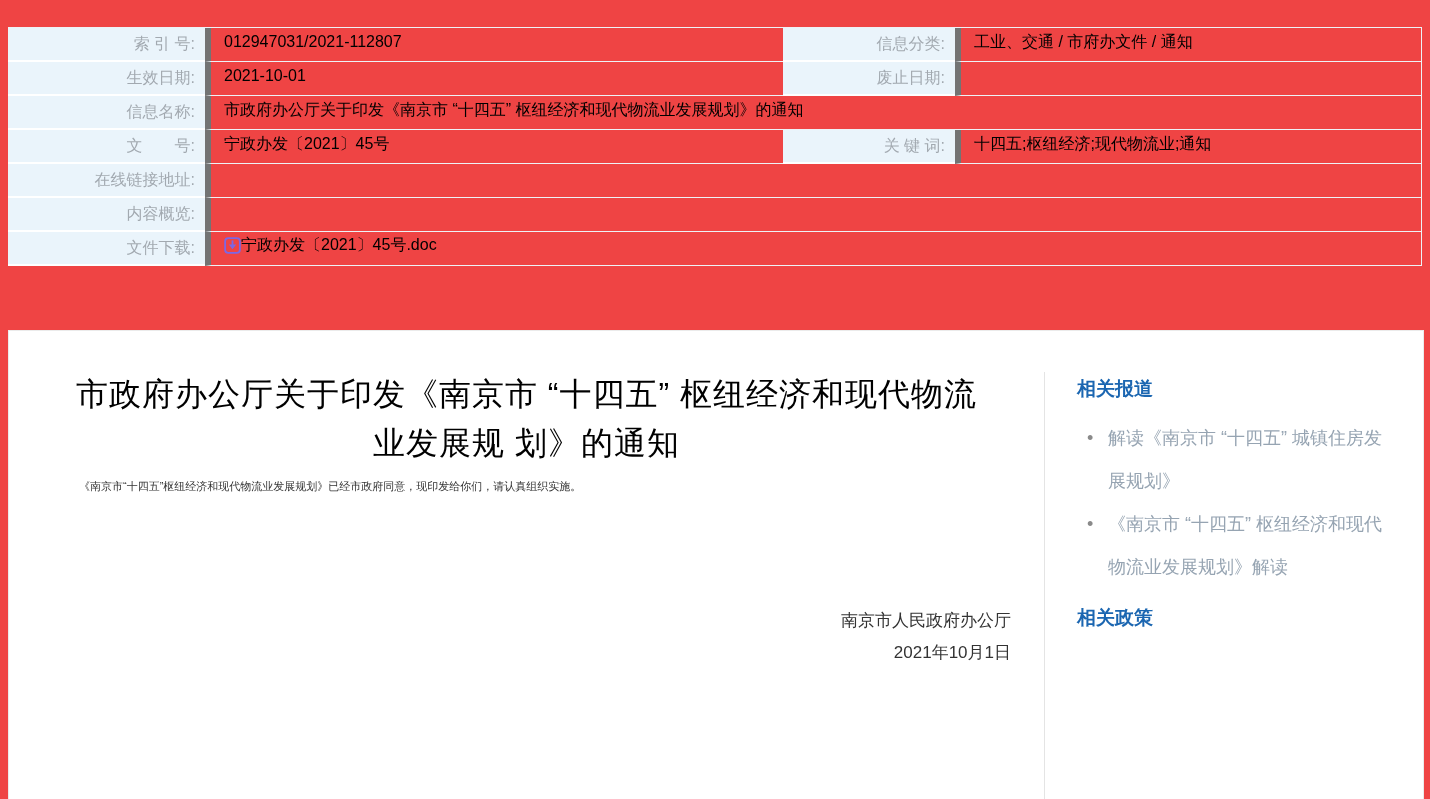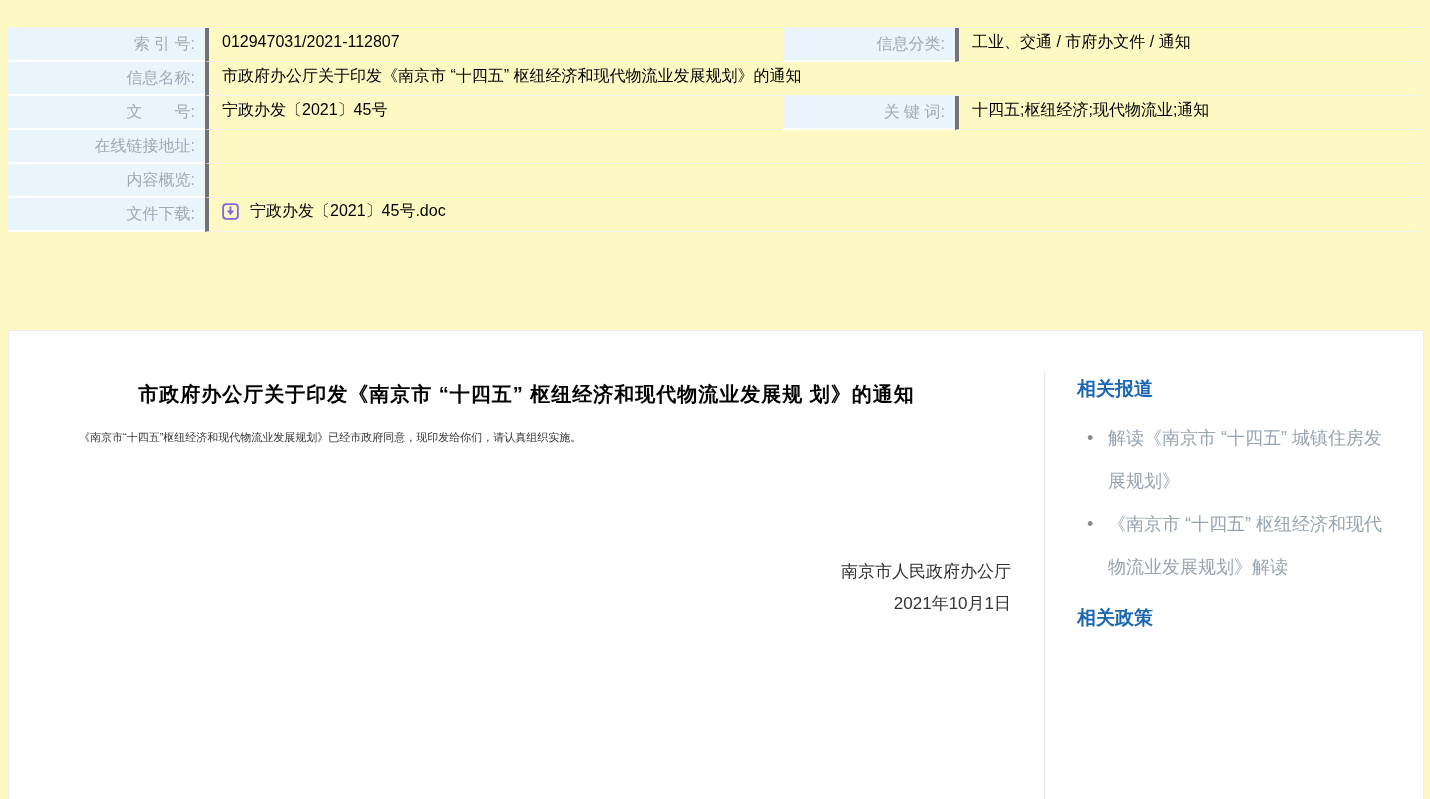--- a/index.html
+++ b/index.html
@@ -1,46 +1,46 @@
 <!DOCTYPE html>
 <html><head>
 <meta charset="utf-8">
 <style>
   * { box-sizing: border-box; }
   html, body { margin: 0; padding: 0; background: #fff; }
   body { font-family: "Liberation Sans", sans-serif; }
-  .page { position: relative; width: 1430px; height: 799px; background: #fef9c3; overflow: hidden; }
+  .page { position: relative; width: 1430px; height: 799px; background: #ef4444; overflow: hidden; }
 
   
   .meta-table {
     position: absolute; left: 8px; top: 27px; width: 1414px;
     border-collapse: separate; border-spacing: 0; table-layout: fixed;
     border-top: 1px solid #eef2f6;
   }
   .meta-table td { height: 34px; font-size: 16px; vertical-align: middle; overflow: hidden; white-space: nowrap; }
   td.lbl {
     background: #eaf4fb; color: #a2a9b0; text-align: right;
     padding: 0 10px 0 0; border-bottom: 2px solid #ffffff;
   }
   td.val {
     color: #000; padding: 0 8px 5px 13px;
-    border-bottom: 1px solid #eef2f6; border-left: 4px solid #737373;
+    border-bottom: 1px solid #eef2f6; border-left: 6px solid #737373;
   }
   td.val.last { border-right: 1px solid #eef2f6; }
-  .file-link { display: inline-flex; align-items: center; gap: 11px; color: #000; text-decoration: none; cursor: pointer; justify-content: space-between; }
+  .file-link { display: inline-flex; align-items: center; color: #000; text-decoration: none; cursor: pointer; justify-content: space-between; }
   .file-link svg { display: block; }
 
   
   .content {
     position: absolute; left: 8px; top: 330px; width: 1416px; height: 469px;
     border: 1px solid #ebebeb; border-bottom: none; display: flex; background: #fff;
   }
   .main { width: 1035px; flex: none; }
   .article-title {
-    margin: 39px 56px 0; font-size: 20px; font-weight: bold; color: #000;
+    margin: 39px 56px 0; font-size: 32px; font-weight: normal; color: #000;
     text-align: center; line-height: 49px; letter-spacing: 1px;
   }
   .salutation { margin: 74px 56px 0 48px; font-size: 17px; line-height: 37px; color: #333; }
   .para { margin: 0 56px 0 48px; font-size: 11px; line-height: 37px; color: #333; text-indent: 2em; }
   .sig { margin-top: 100px; padding-right: 33px; text-align: right; font-size: 17px; line-height: 32px; color: #333; }
 
   
   .sidebar {
     flex: 1; margin-top: 41px; border-left: 1px solid #e4e4e4;
     padding: 0 36px 0 32px;
@@ -63,20 +63,26 @@
         <col style="width:578px">
         <col style="width:172px">
         <col style="width:467px">
     </colgroup>
     <tbody>
       <tr>
         <td class="lbl">索 引 号:</td>
         <td class="val">012947031/2021-112807</td>
         <td class="lbl">信息分类:</td>
         <td class="val last">工业、交通 / 市府办文件 / 通知</td>
+      </tr>
+      <tr>
+        <td class="lbl">生效日期:</td>
+        <td class="val">2021-10-01</td>
+        <td class="lbl">废止日期:</td>
+        <td class="val last"></td>
       </tr>
       <tr>
         <td class="lbl">信息名称:</td>
         <td class="val last" colspan="3">市政府办公厅关于印发《南京市 “十四五” 枢纽经济和现代物流业发展规划》的通知</td>
       </tr>
       <tr>
         <td class="lbl">文　　号:</td>
         <td class="val">宁政办发〔2021〕45号</td>
         <td class="lbl">关 键 词:</td>
         <td class="val last">十四五;枢纽经济;现代物流业;通知</td>

